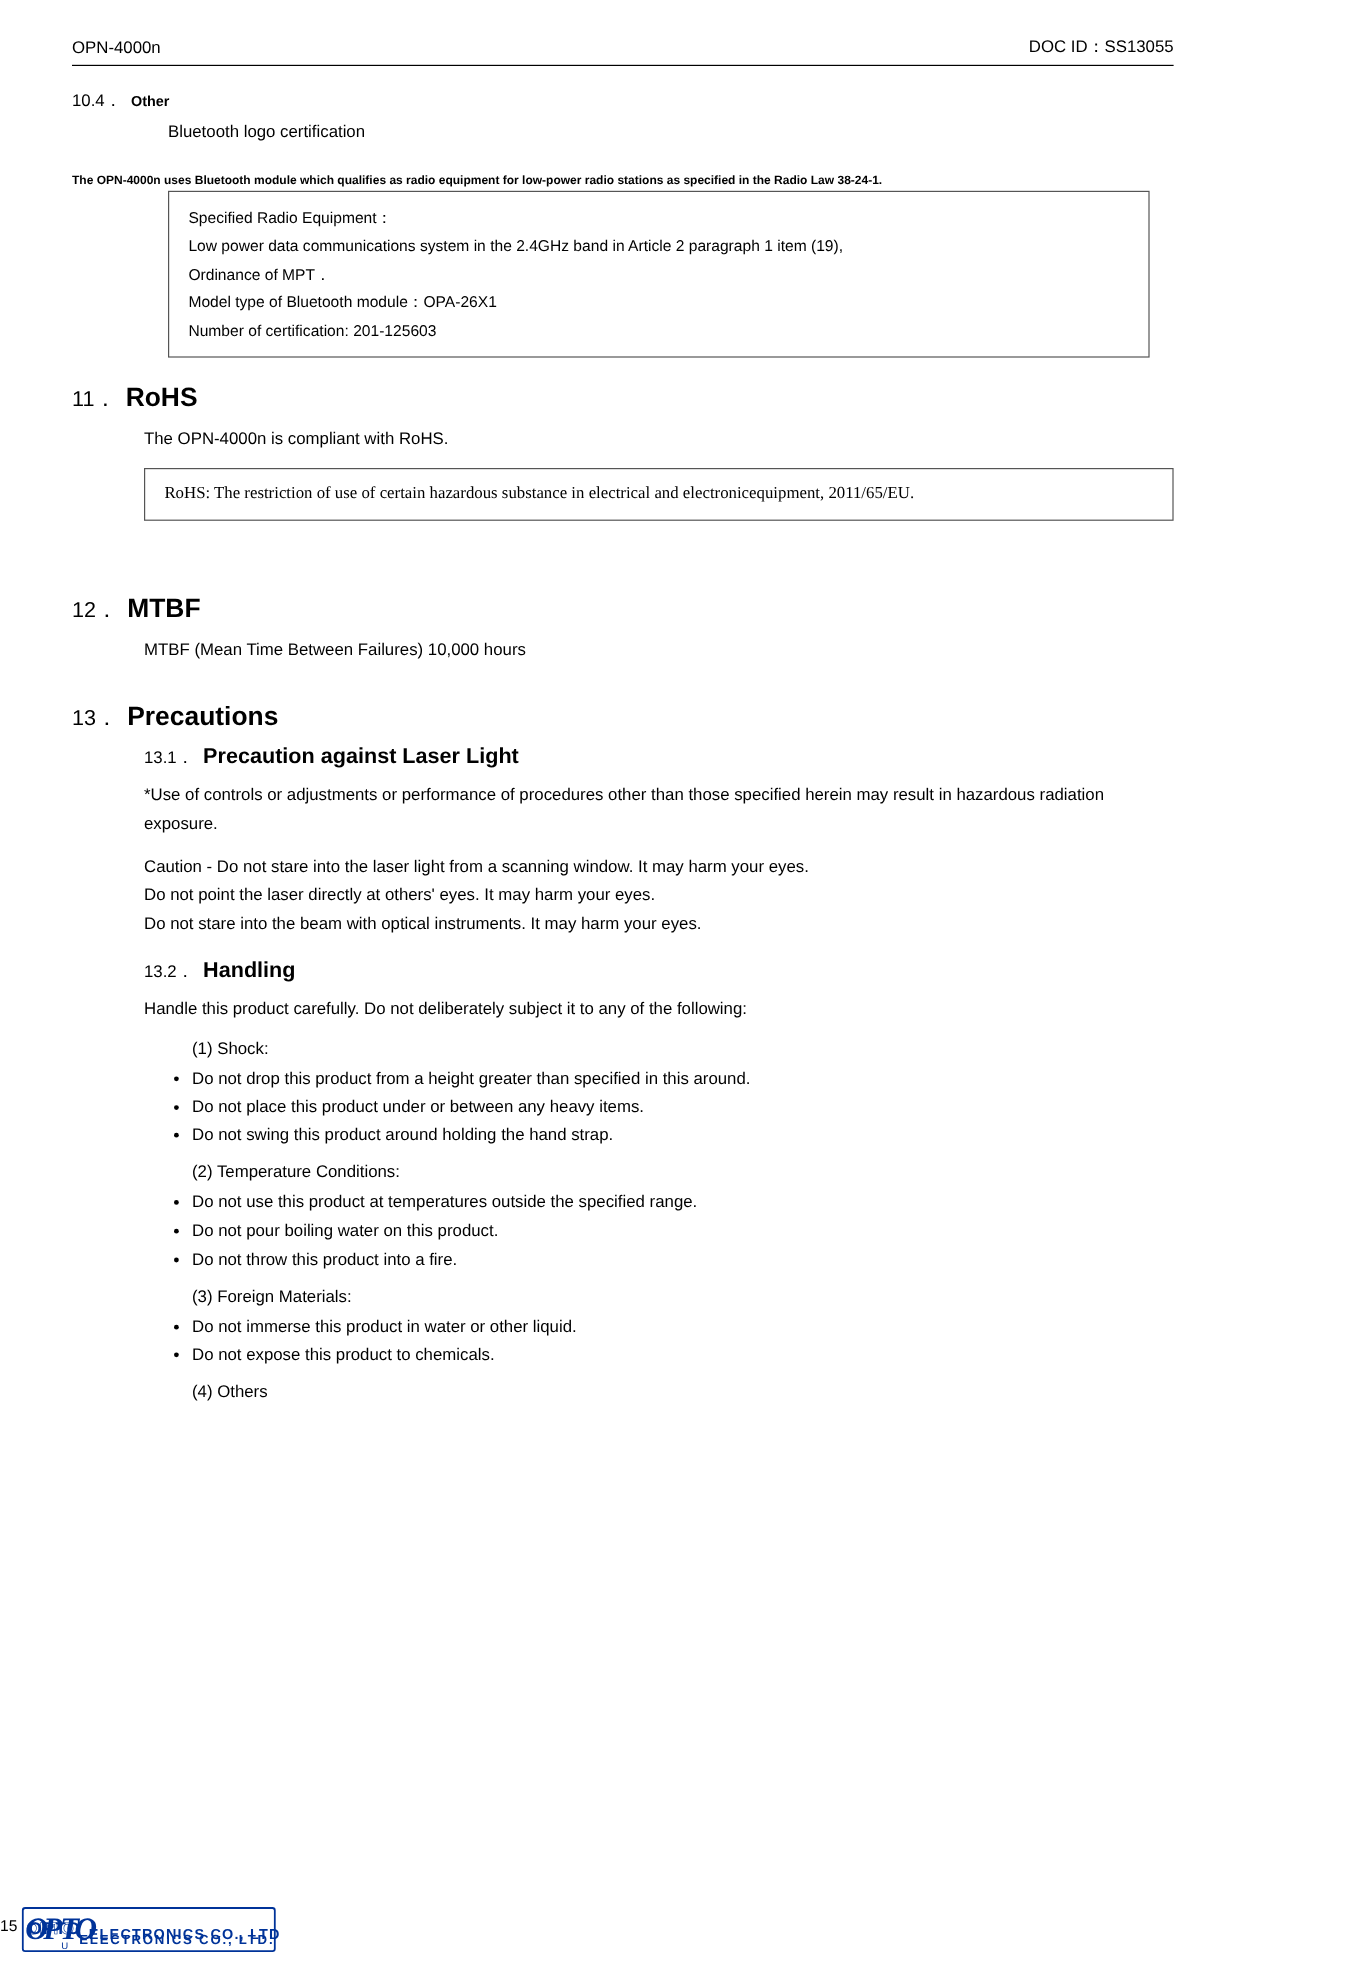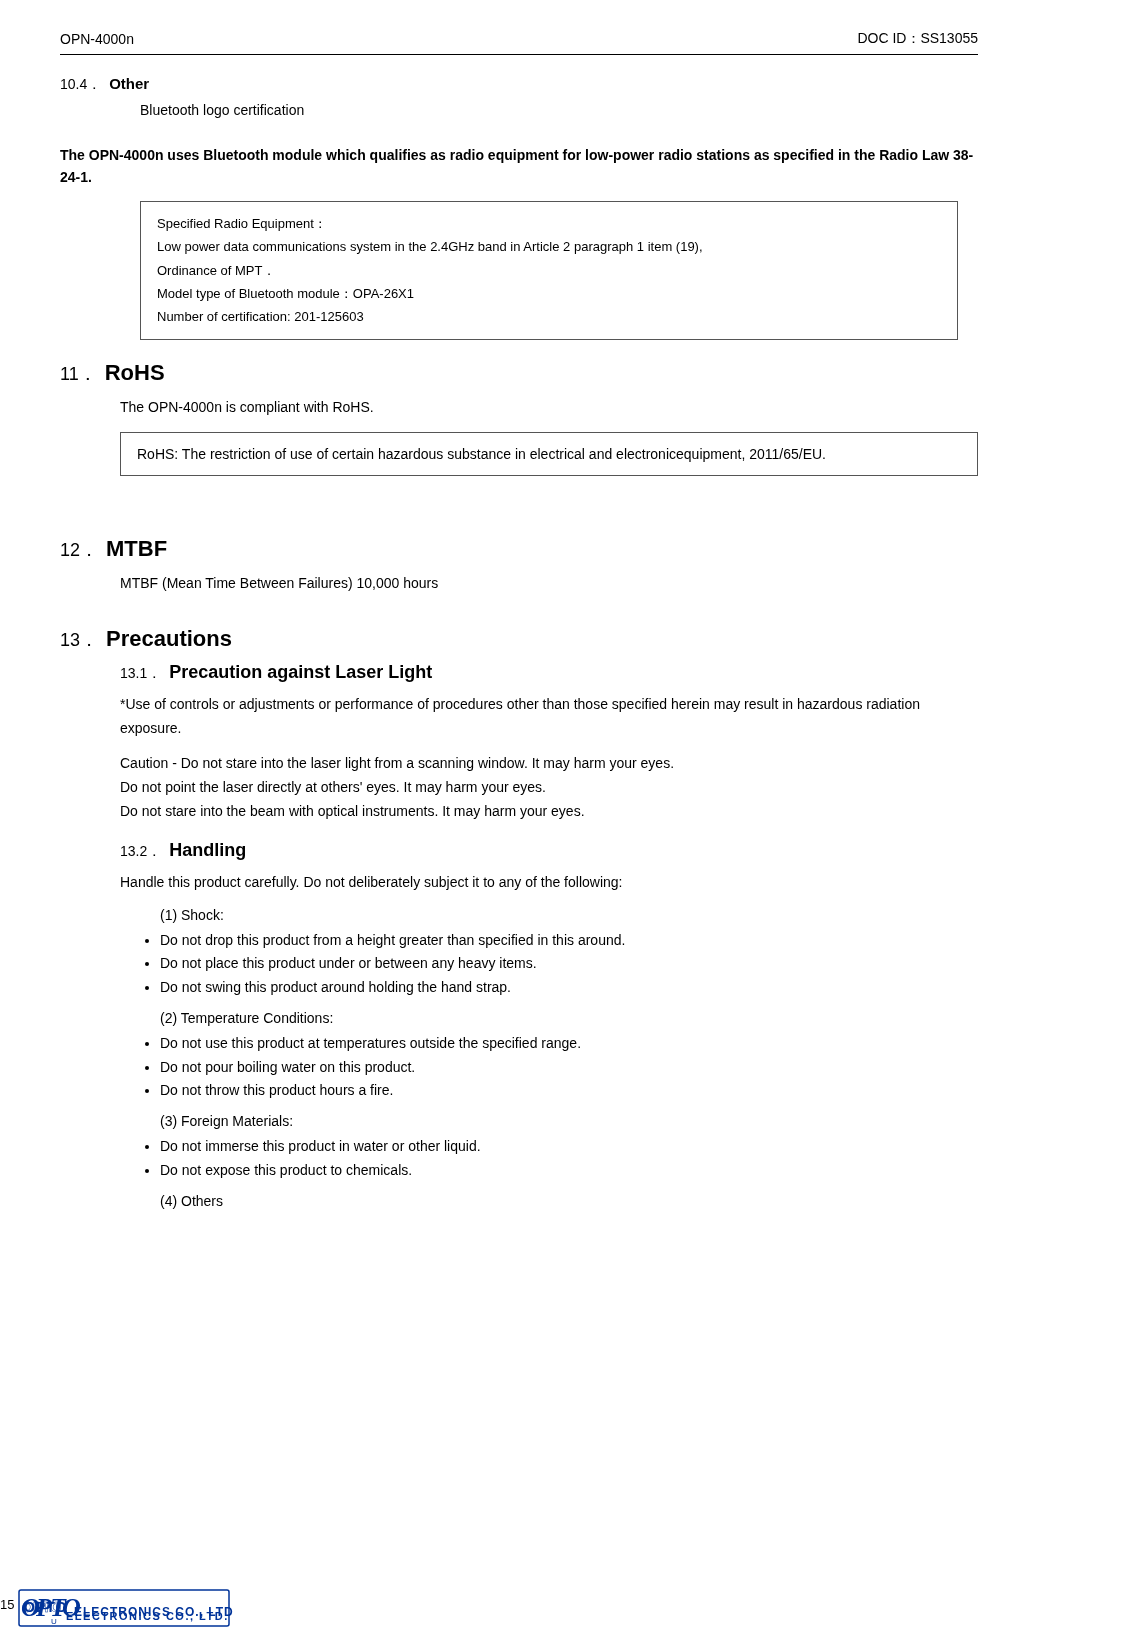--- a/index.html
+++ b/index.html
@@ -32,32 +32,31 @@
     .section-10-4-title {
       font-size: 14px;
       font-weight: normal;
       margin-bottom: 8px;
     }
     .section-10-4-title span.num {
       font-size: 14px;
     }
     .section-10-4-title span.label {
       font-weight: bold;
-      font-size: 15px;
+      font-size: 12px;
       margin-left: 4px;
     }
     .subsection-title {
       font-size: 14px;
       margin-left: 80px;
       margin-bottom: 26px;
     }
     .intro-text {
-      font-size: 14px;
+      font-size: 10px;
       line-height: 1.6;
-      margin-bottom: 12px;
       font-weight: bold;
     }
     .box {
       border: 1px solid #555;
       padding: 10px 16px;
       margin-left: 80px;
       margin-right: 20px;
       margin-bottom: 20px;
       font-size: 13px;
       line-height: 1.8;
@@ -80,20 +79,21 @@
     }
     .section-body {
       margin-left: 60px;
     }
     .rohs-box {
       border: 1px solid #555;
       padding: 10px 16px;
       font-size: 14px;
       line-height: 1.6;
       margin-top: 0;
+      font-family: Liberation Serif, serif;
     }
     .section-12 {
       margin-top: 60px;
       margin-bottom: 20px;
     }
     .section-13 {
       margin-top: 30px;
     }
     .subsec-title {
       display: flex;
@@ -230,21 +230,21 @@
       <ul class="bullet-list">
         <li>Do not drop this product from a height greater than specified in this around.</li>
         <li>Do not place this product under or between any heavy items.</li>
         <li>Do not swing this product around holding the hand strap.</li>
       </ul>
 
       <div class="subheading" style="margin-top: 10px;">(2) Temperature Conditions:</div>
       <ul class="bullet-list">
         <li>Do not use this product at temperatures outside the specified range.</li>
         <li>Do not pour boiling water on this product.</li>
-        <li>Do not throw this product hours a fire.</li>
+        <li>Do not throw this product into a fire.</li>
       </ul>
 
       <div class="subheading" style="margin-top: 10px;">(3) Foreign Materials:</div>
       <ul class="bullet-list">
         <li>Do not immerse this product in water or other liquid.</li>
         <li>Do not expose this product to chemicals.</li>
       </ul>
 
       <div class="subheading" style="margin-top: 10px;">(4) Others</div>
     </div>

